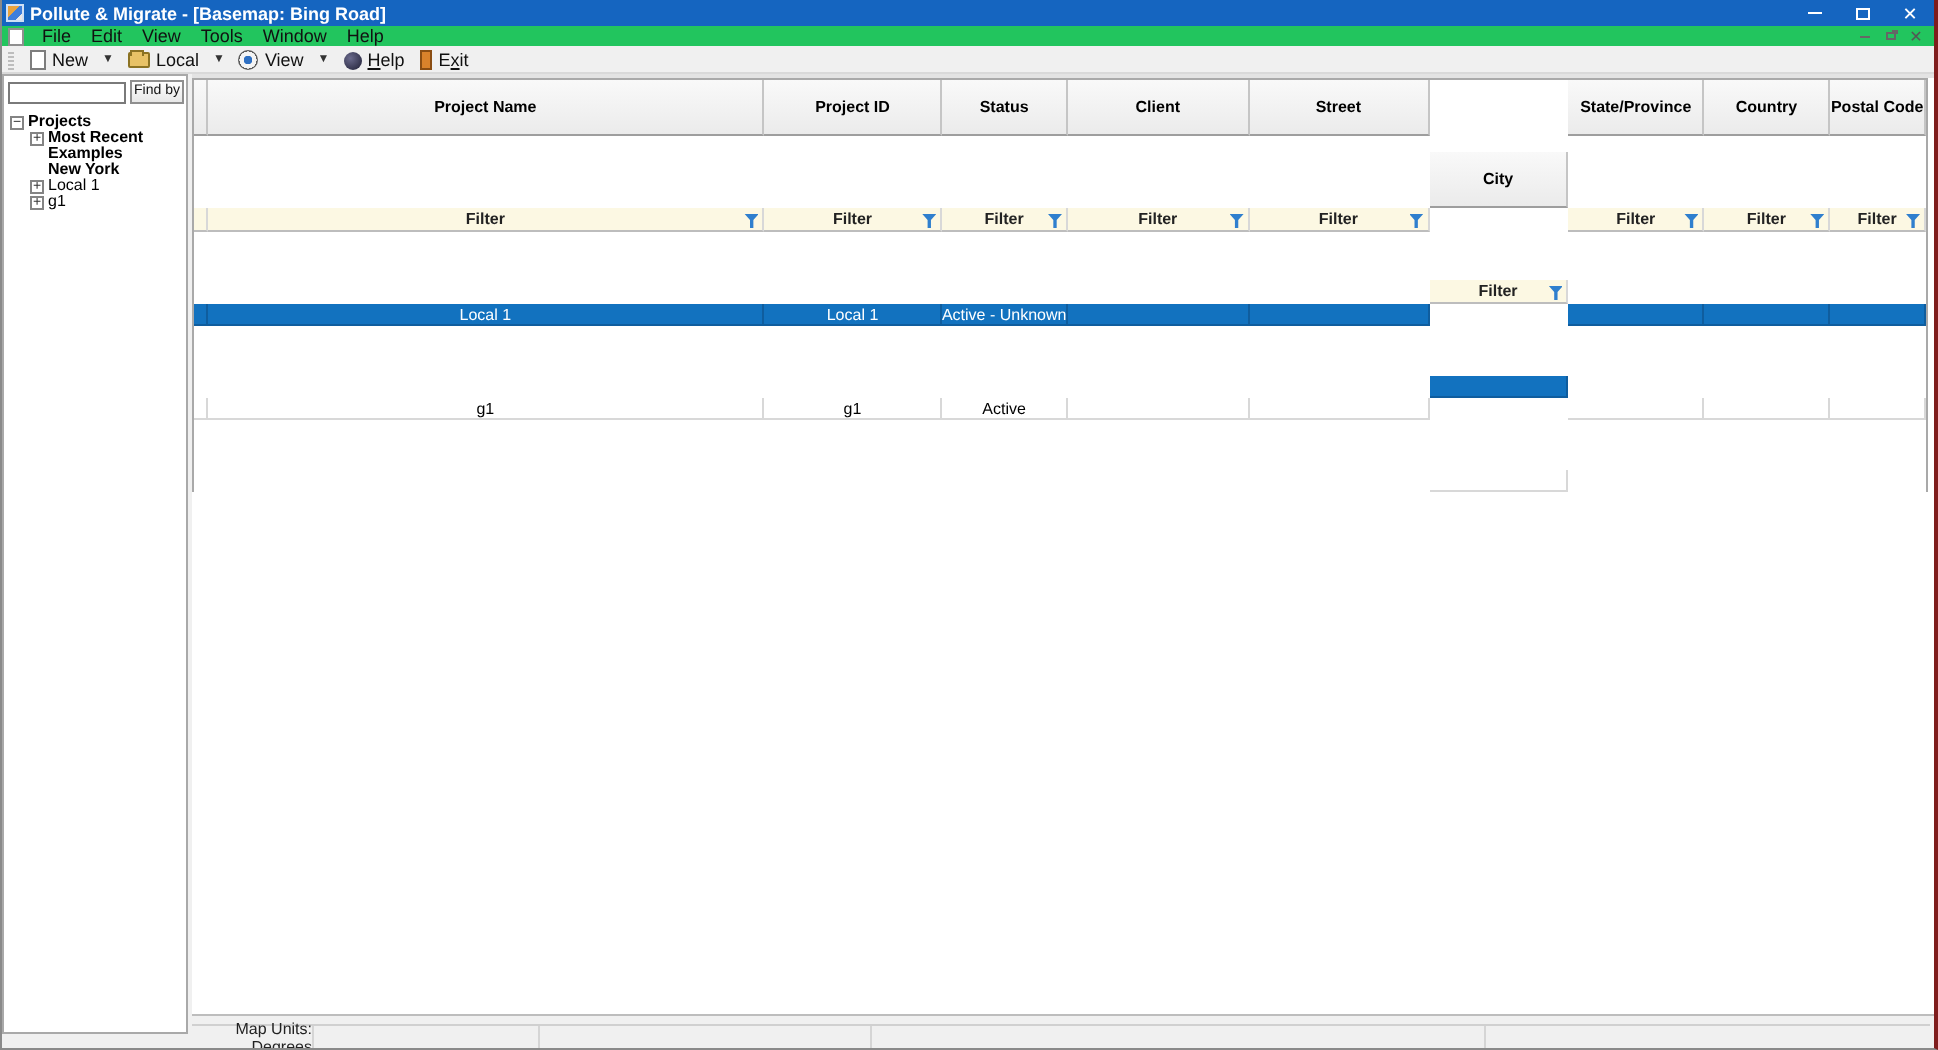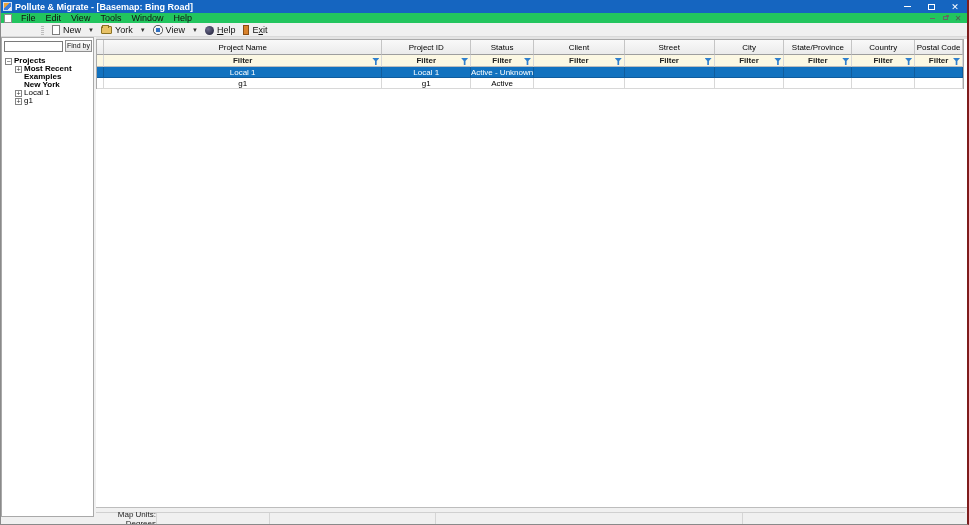--- a/index.html
+++ b/index.html
@@ -28,21 +28,21 @@
   .menu-item { font-size:9px; line-height:11px; padding:0 5px; color:#111; }
   .mdi-controls { margin-left:auto; display:flex; gap:3px; margin-right:4px; }
   .mdi-btn { width:10px; height:9px; display:flex; align-items:center; justify-content:center;
              color:#555; font-size:7px; line-height:7px; }
   .mdi-min { width:5px; height:1px; background:#666; }
   .mdi-restore { width:5px; height:4px; border:1px solid #666; box-shadow:2px -2px 0 -1px #666; }
   .mdi-close { font-size:8px; color:#555; }
 
   
   .toolbar { position:absolute; left:0; top:24px; right:0; height:13px; background:#f0f0f0;
-             display:flex; align-items:center; border-bottom:1px solid #d9d9d9;padding-left:37px; }
+             display:flex; align-items:center; border-bottom:1px solid #d9d9d9; }
   .grip { width:3px; height:9px; margin:0 4px 0 3px;
           background:repeating-linear-gradient(#bdbdbd 0 1px, #f0f0f0 1px 2px); }
   .tbtn { display:flex; align-items:center; gap:3px; padding:1px 4px; font-size:9px; color:#111; }
   .tarrow { font-size:6px; color:#333; padding:0 3px; }
   .icon-new { width:8px; height:10px; background:#fff; border:1px solid #7d7d7d; }
   .icon-open { width:11px; height:8px; position:relative; background:#e8c266; border:1px solid #8c7323; border-radius:1px; }
   .icon-open::before { content:""; position:absolute; left:0; top:-2px; width:5px; height:2px; background:#e8c266; border:1px solid #8c7323; border-bottom:none; }
   .icon-view { width:10px; height:10px; border-radius:50%; background:radial-gradient(circle at 50% 50%, #2e6fc2 0 30%, #f4f4f4 31% 60%, #5a5a5a 61%); }
   .icon-help { width:9px; height:9px; border-radius:50%; background:radial-gradient(circle at 35% 35%, #6a6a8c, #1d1d33); }
   .icon-exit { width:6px; height:10px; background:#d9822b; border:1px solid #8a4d12; }
@@ -64,23 +64,23 @@
           font-size:7px; line-height:5px; text-align:center; flex:0 0 7px; }
   .ebox-space { width:7px; flex:0 0 7px; }
 
   
   .main { position:absolute; left:95px; top:37px; width:872px; height:471px; background:#fff;
           border-top:2px solid #e3e3e3; border-bottom:1px solid #bdbdbd; }
   .grid { width:868px; border-left:1px solid #a9a9a9; border-right:1px solid #a9a9a9; border-top:1px solid #a9a9a9; }
   .grow { display:flex; }
   .gc { position:relative; overflow:hidden; white-space:nowrap; display:flex; align-items:center; justify-content:center; }
   .c0 { width:7px; }  .c1 { width:279px; } .c2 { width:89px; } .c3 { width:63px; }
-  .c4 { width:91px; } .c5 { width:90px; }  .c6 { width:70px; } .c7 { width:68px; }
+  .c4 { width:91px; } .c5 { width:90px; }  .c6 { width:70px;margin-top:36px; } .c7 { width:68px; }
   .c8 { width:63px; } .c9 { width:48px; }
-  .hcell { height:15px; font-size:8px; font-weight:normal; color:#000;
+  .hcell { height:28px; font-size:8px; font-weight:bold; color:#000;
            background:linear-gradient(#f9f9f9,#ebebeb); border-right:1px solid #c5c5c5; border-bottom:1px solid #9e9e9e; }
   .fcell { height:12px; font-size:8px; font-weight:bold; color:#222;
            background:#fcf8e3; border-right:1px solid #d8d8d8; border-bottom:1px solid #bdbdbd; }
   .funnel { position:absolute; right:2px; top:3px; width:7px; height:7px; background:#2f7fce;
             clip-path:polygon(0 0,100% 0,62% 42%,62% 100%,38% 100%,38% 42%); }
   .dcell { height:11px; font-size:8px; color:#000; background:#fff;
            border-right:1px solid #d8d8d8; border-bottom:1px solid #d8d8d8; }
   .sel .dcell { background:#1272bf; color:#fff; border-right:1px solid #0f5d9e; border-bottom:1px solid #0f5d9e; }
 
   
@@ -133,21 +133,21 @@
 
   <div class="toolbar">
     <div class="grip"></div>
     <div class="tbtn">
       <div class="icon-new"></div>
       <span>New</span>
     </div>
     <div class="tarrow">▼</div>
     <div class="tbtn">
       <div class="icon-open"></div>
-      <span>York</span>
+      <span>Local</span>
     </div>
     <div class="tarrow">▼</div>
     <div class="tbtn">
       <div class="icon-view"></div>
       <span>View</span>
     </div>
     <div class="tarrow">▼</div>
     <div class="tbtn">
       <div class="icon-help"></div>
       <span><span></span><span class="u">H</span><span>elp</span></span>

